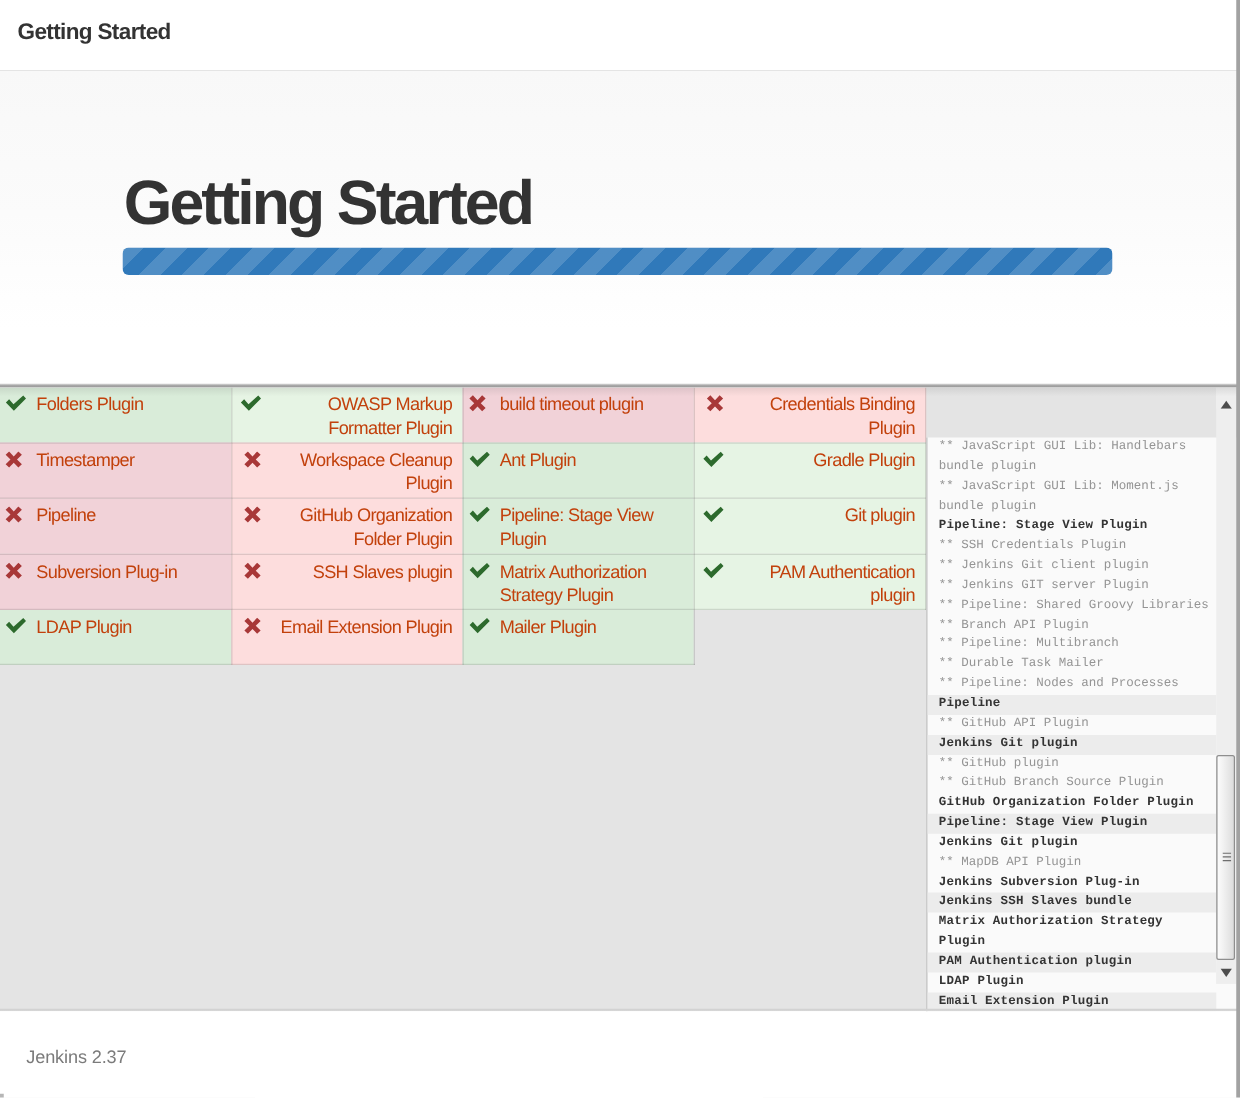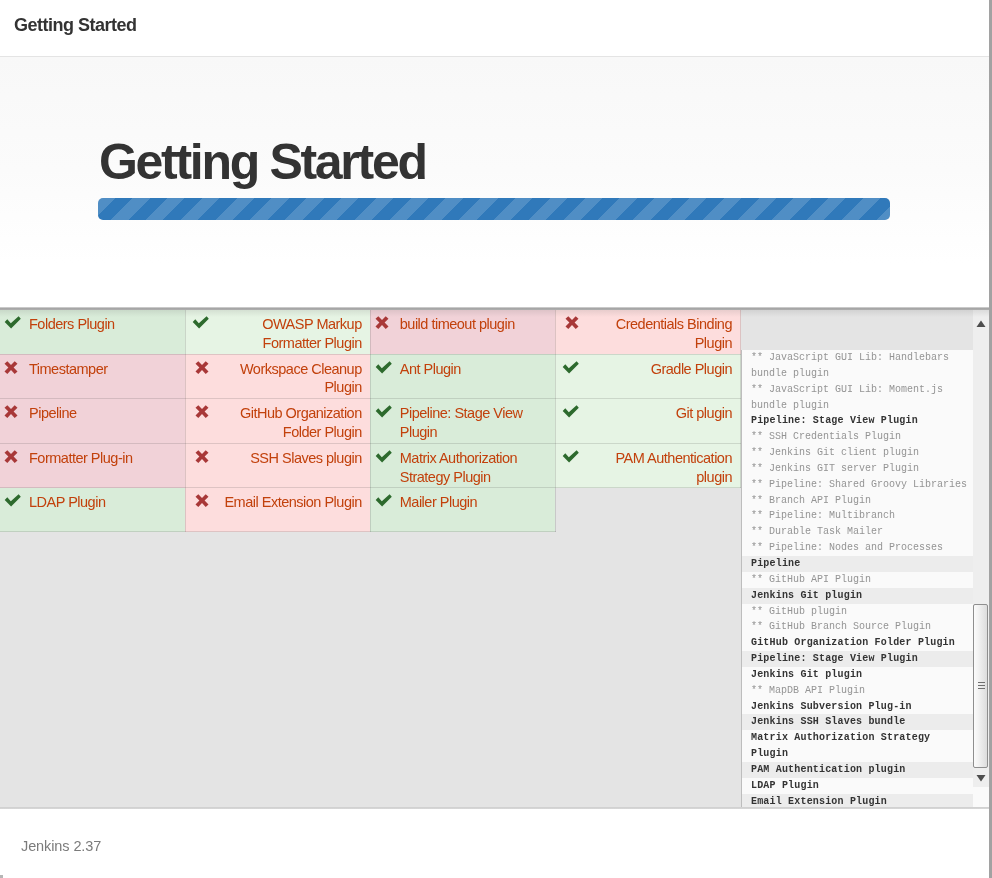--- a/index.html
+++ b/index.html
@@ -173,21 +173,21 @@
               <td class="ok alt">
                 <span class="cellin"><span class="ic"><svg width="18" height="14" viewBox="0 0 18 14">
                       <path d="M0.7 6.0 L3.3 3.3 L6.8 7.3 L14.6 0.3 L16.8 2.7 L7.1 12.6 Z" fill="#2d6a2d"></path>
                     </svg></span><span>Git plugin</span></span>
               </td>
             </tr>
             <tr>
               <td class="fail">
                 <span class="cellin"><span class="ic"><svg width="15" height="14" viewBox="0 0 15 14">
                       <path d="M0.5 2.8 L3.3 0.2 L7.0 4.1 L10.7 0.2 L13.5 2.8 L9.6 6.6 L13.5 10.4 L10.7 13.0 L7.0 9.1 L3.3 13.0 L0.5 10.4 L4.4 6.6 Z" fill="#a83838"></path>
-                    </svg></span><span>Formatter Plug-in</span></span>
+                    </svg></span><span>Subversion Plug-in</span></span>
               </td>
               <td class="fail alt">
                 <span class="cellin"><span class="ic"><svg width="15" height="14" viewBox="0 0 15 14">
                       <path d="M0.5 2.8 L3.3 0.2 L7.0 4.1 L10.7 0.2 L13.5 2.8 L9.6 6.6 L13.5 10.4 L10.7 13.0 L7.0 9.1 L3.3 13.0 L0.5 10.4 L4.4 6.6 Z" fill="#a83838"></path>
                     </svg></span><span>SSH Slaves plugin</span></span>
               </td>
               <td class="ok">
                 <span class="cellin"><span class="ic"><svg width="18" height="14" viewBox="0 0 18 14">
                       <path d="M0.7 6.0 L3.3 3.3 L6.8 7.3 L14.6 0.3 L16.8 2.7 L7.1 12.6 Z" fill="#2d6a2d"></path>
                     </svg></span><span>Matrix Authorization Strategy Plugin</span></span>

